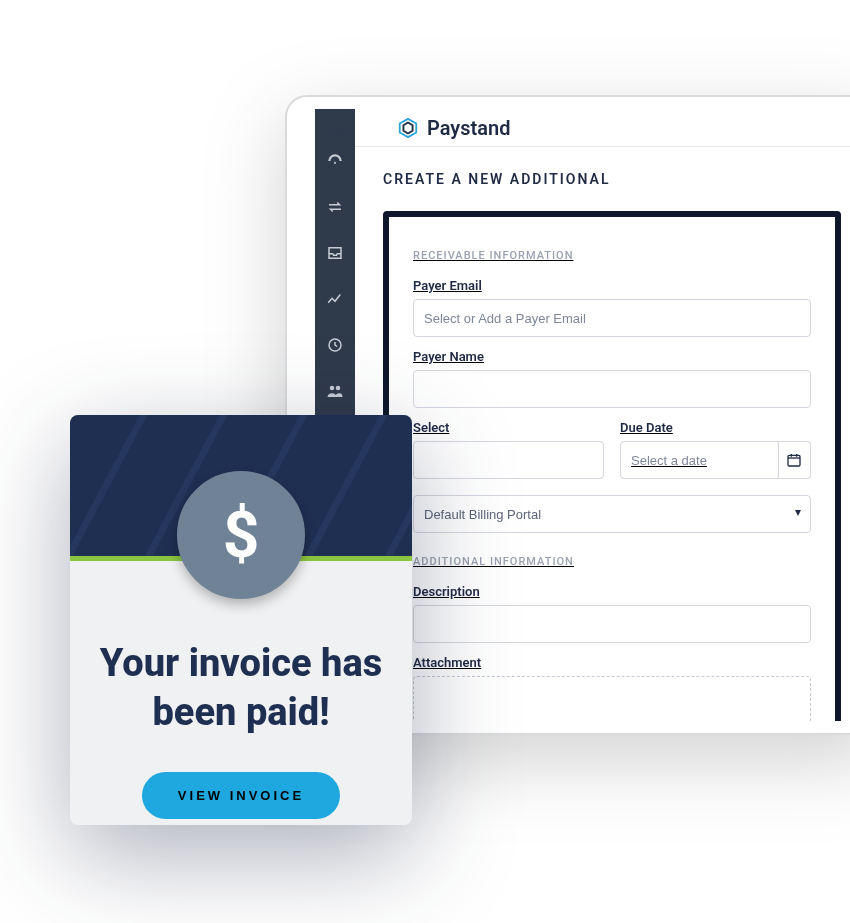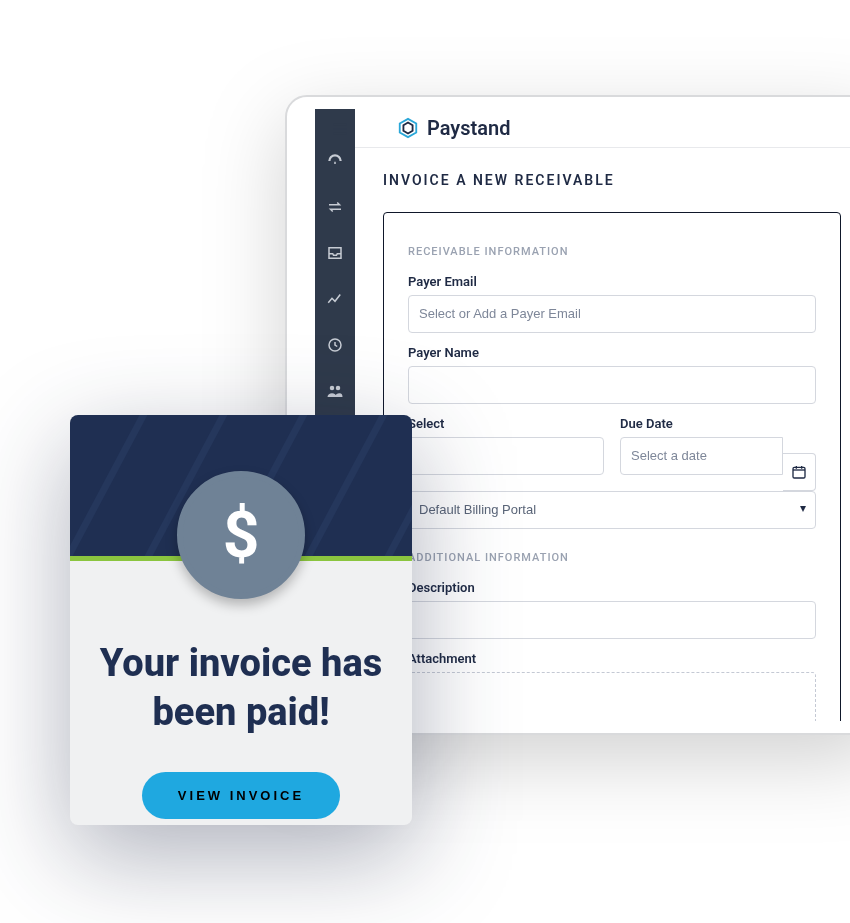--- a/index.html
+++ b/index.html
@@ -87,23 +87,24 @@
     overflow: hidden;
   }
   .page-title {
     font-size: 14px;
     letter-spacing: 2px;
     color: #1f2a44;
     font-weight: 600;
     margin-bottom: 24px;
   }
   .panel {
-    border: 1px solid #0f172a;
+    border: 6px solid #0f172a;
     border-radius: 4px;
     padding: 22px 24px 60px 24px;
+    text-decoration: underline;
   }
   .section-label {
     font-size: 11px;
     letter-spacing: 1px;
     color: #9aa2b1;
     font-weight: 500;
     margin-bottom: 16px;
     margin-top: 10px;
   }
   .field-label {
@@ -120,21 +121,21 @@
     height: 38px;
     border: 1px solid #d4d7de;
     border-radius: 4px;
     padding: 0 10px;
     font-size: 13px;
     color: #5a6578;
     background: #fff;
     margin-bottom: 12px;
   }
   .input::placeholder { color: #7e8799; }
-  .date-group { display:flex;align-items:flex-end; }
+  .date-group { display:flex; }
   .date-group .input { border-top-right-radius:0; border-bottom-right-radius:0; margin-bottom:16px;}
   .date-btn {
     width: 40px; height: 38px;
     border: 1px solid #d4d7de;
     border-left: none;
     border-top-right-radius:4px; border-bottom-right-radius:4px;
     background:#fff;
     display:flex; align-items:center; justify-content:center;
     color:#1f2a44;
     cursor:pointer;
@@ -279,21 +280,21 @@
     <div class="main">
       <div class="topbar">
         <svg class="brand-icon" viewBox="0 0 24 24">
           <polygon points="12,2 21,7 21,17 12,22 3,17 3,7" fill="none" stroke="#2aa7d8" stroke-width="2"></polygon>
           <polygon points="12,6 17,9 17,15 12,18 7,15 7,9" fill="none" stroke="#1f2a44" stroke-width="2"></polygon>
         </svg>
         <span class="brand">Paystand</span>
       </div>
 
       <div class="page">
-        <h1 class="page-title">INVOICE A NEW RECEIVABLE</h1>
+        <h1 class="page-title">CREATE A NEW ADDITIONAL</h1>
 
         <div class="panel">
           <div class="section-label">RECEIVABLE INFORMATION</div>
 
           <label class="field-label">Payer Email</label>
           <input class="input" placeholder="Select or Add a Payer Email" style="">
 
           <label class="field-label">Payer Name</label>
           <input class="input" style="">
 

